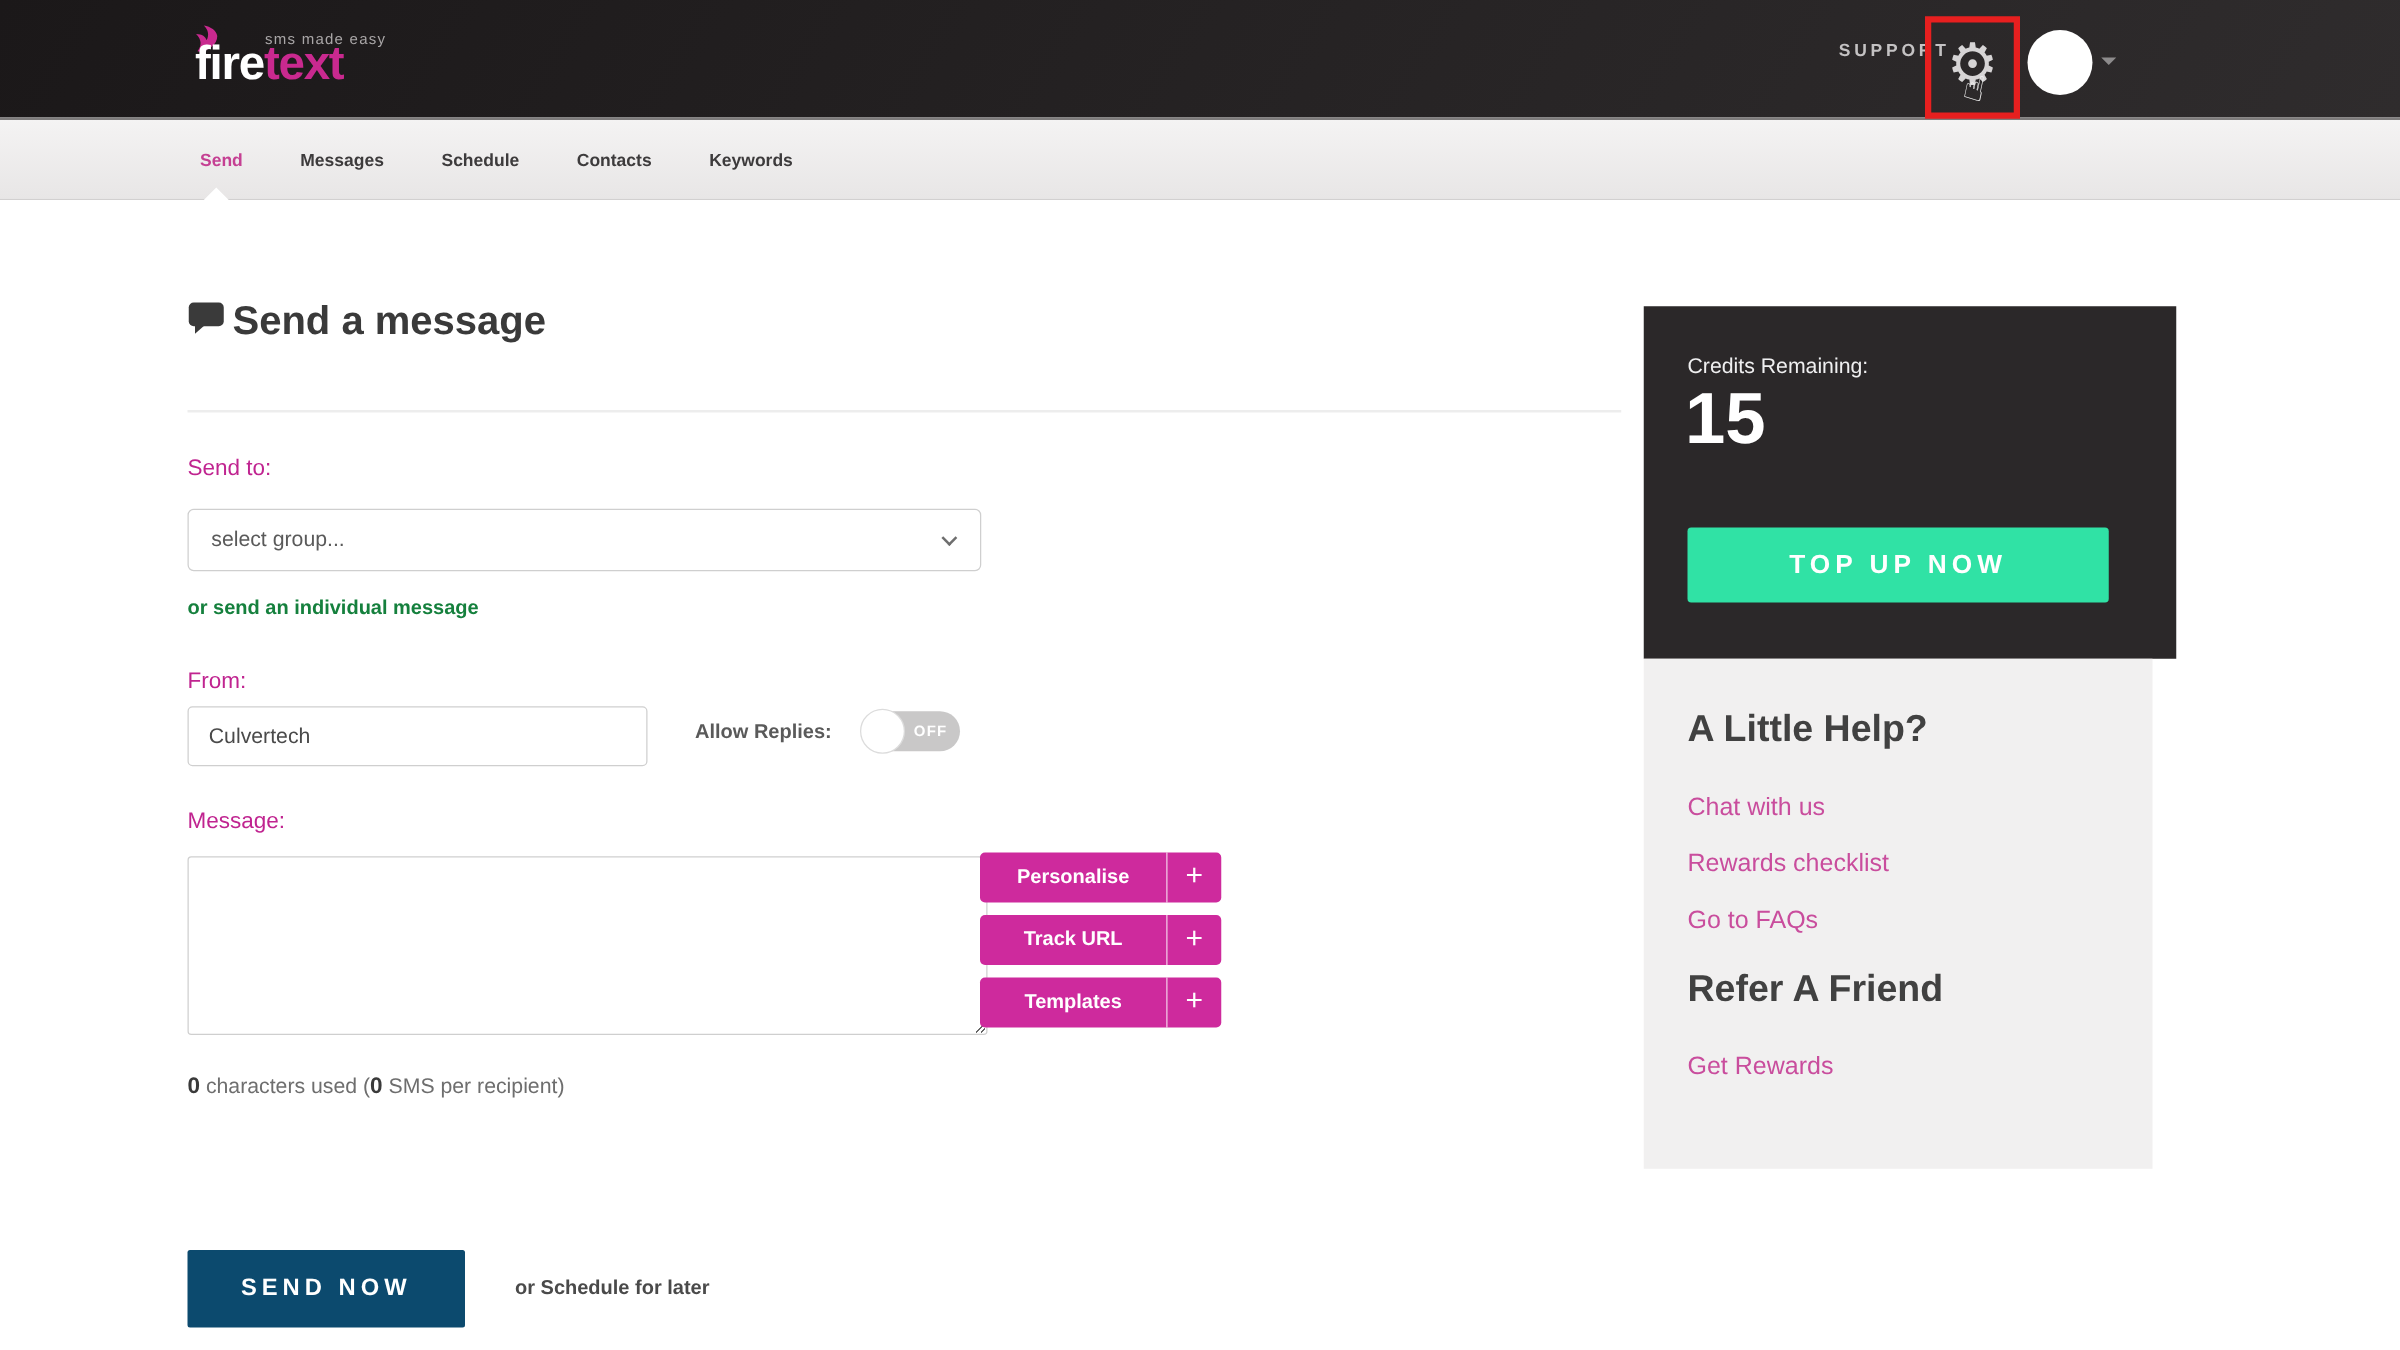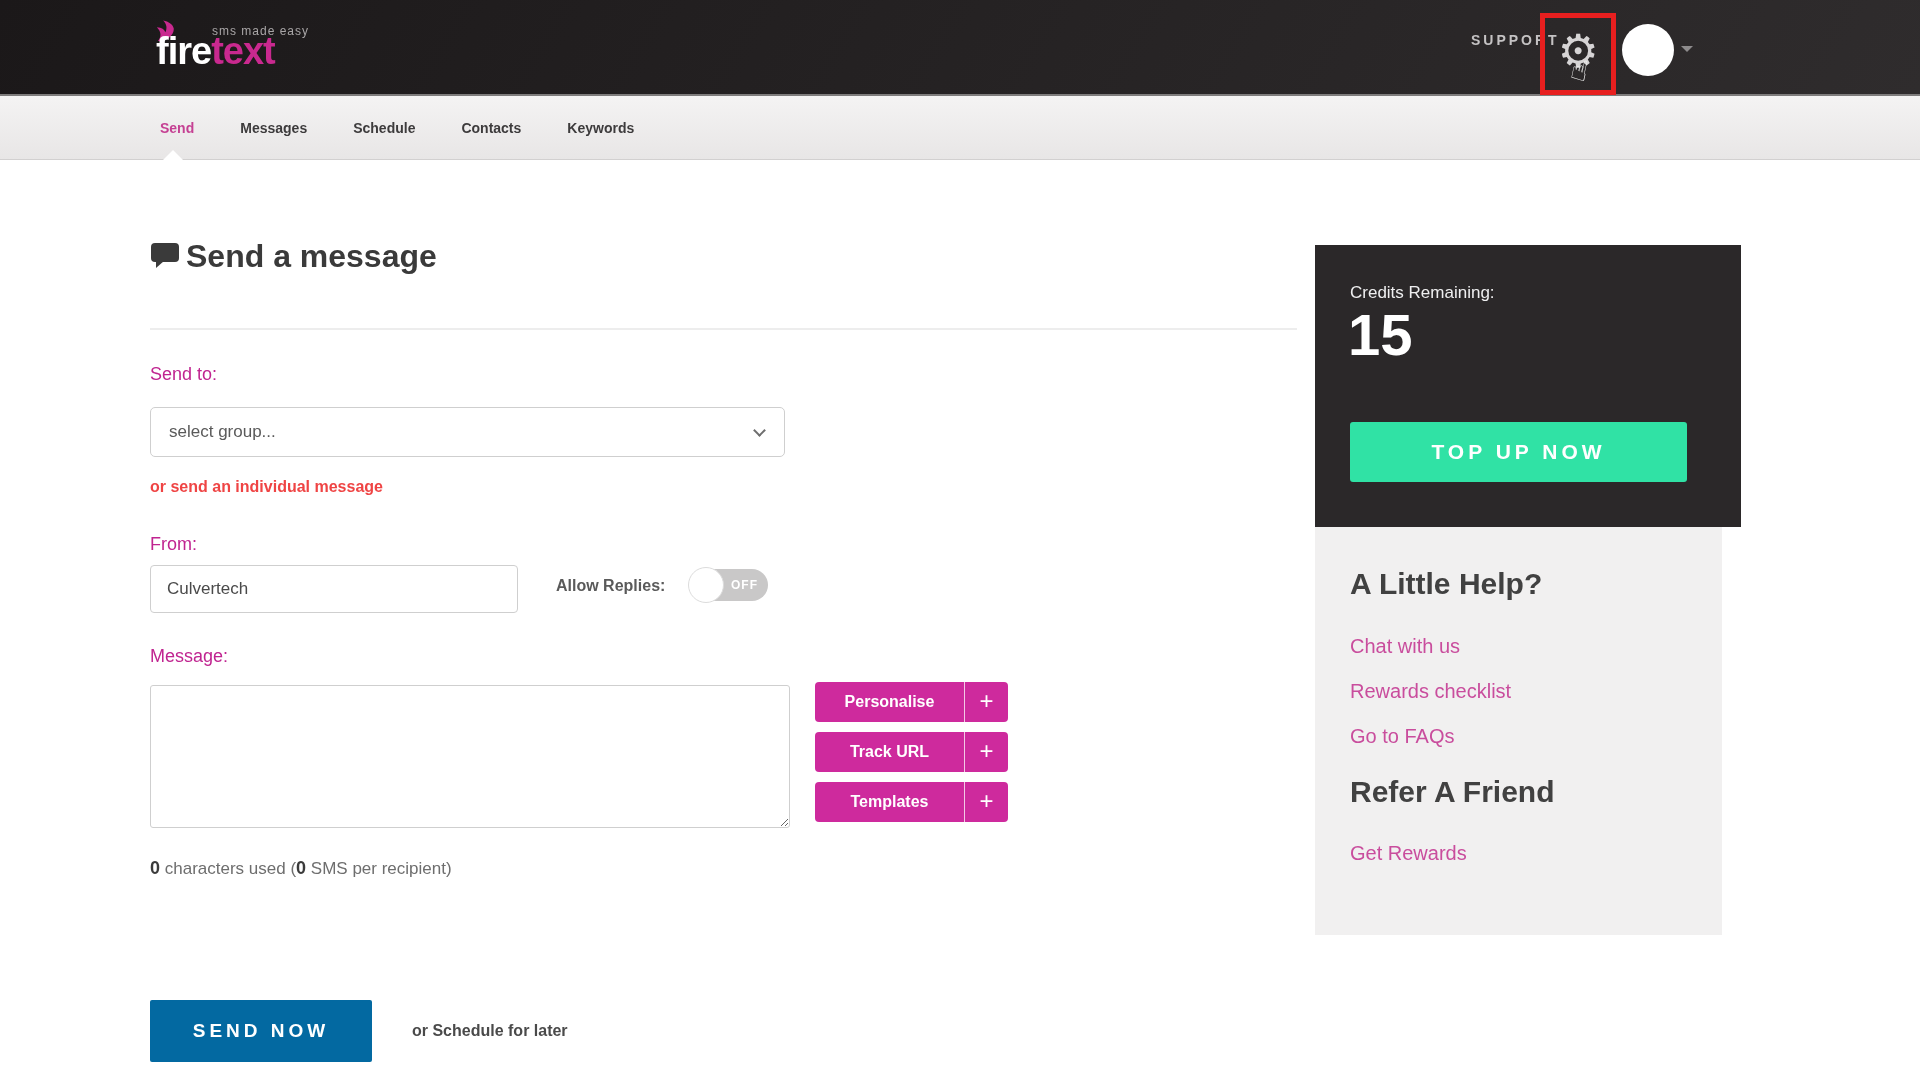--- a/index.html
+++ b/index.html
@@ -50,50 +50,50 @@
   .field-label { position:absolute; left:150px; font-size:18px; font-weight:normal; color:#c02490; }
   .lbl-sendto { top:364px; } .lbl-from { top:534px; } .lbl-message { top:646px; }
 
   .group-select { position:absolute; left:150px; top:407px; width:635px; height:50px;
                   border:1px solid #cfcfcf; border-radius:5px; background:#fff;
                   display:flex; align-items:center; padding:0 18px; font-size:17px;
                   color:#5a5a5a; cursor:pointer; }
   .select-chevron { position:absolute; right:20px; top:18px; width:9px; height:9px;
                     border-right:2px solid #6e6e6e; border-bottom:2px solid #6e6e6e;
                     transform:rotate(45deg); }
-  .individual { position:absolute; left:150px; top:478px; font-size:16px; font-weight:bold; color:#ef4444; }
+  .individual { position:absolute; left:150px; top:478px; font-size:16px; font-weight:bold; color:#15803d; }
 
   .from-input { position:absolute; left:150px; top:565px; width:368px; height:48px;
                 border:1px solid #cfcfcf; border-radius:4px; padding:0 16px;
                 font-size:17px; color:#4a4a4a; font-family:inherit; }
   .allow-label { position:absolute; left:556px; top:577px; font-size:16px; font-weight:bold; color:#5a5a5a; }
   .toggle { position:absolute; left:690px; top:569px; width:78px; height:32px;
             border-radius:16px; background:#c9c8c8; cursor:pointer; }
   .toggle-knob { position:absolute; left:-2px; top:-2px; width:36px; height:36px;
                  border-radius:50%; background:#ffffff; border:1px solid #dcdcdc; }
   .toggle-text { position:absolute; right:10px; top:9px; font-size:12px; font-weight:bold;
                  color:#ffffff; letter-spacing:1px; }
 
   .message-box { position:absolute; left:150px; top:685px; width:640px; height:143px;
                  border:1px solid #cfcfcf; border-radius:3px; resize:both;
                  font-family:inherit; font-size:16px; color:#444; padding:10px 14px; }
 
-  .tool-btn { position:absolute; left:815px; width:193px; height:40px; background:#ce2a9d;
+  .tool-btn { position:absolute; left:784px; width:193px; height:40px; background:#ce2a9d;
               border-radius:4px; color:#ffffff; display:flex; cursor:pointer; }
   .tool-btn.t0 { top:682px; } .tool-btn.t1 { top:732px; } .tool-btn.t2 { top:782px; }
   .tool-label { width:150px; display:flex; align-items:center; justify-content:center;
                 font-size:16px; font-weight:bold; border-right:1px solid rgba(255,255,255,.75); }
   .tool-plus { flex:1; display:flex; align-items:center; justify-content:center;
                font-size:24px; padding-bottom:2px; }
 
   .counter { position:absolute; left:150px; top:858px; font-size:17px; color:#6e6e6e; }
   .counter b { color:#3a3a3a; font-size:18px; }
 
   .send-now { position:absolute; left:150px; top:1000px; width:222px; height:62px;
-              background:#0369a1; border:none; border-radius:2px; color:#ffffff;
+              background:#0c4a6e; border:none; border-radius:2px; color:#ffffff;
               font-size:19px; font-weight:bold; letter-spacing:4px; font-family:inherit; cursor:pointer; }
   .schedule-link { position:absolute; left:412px; top:1022px; font-size:16px; font-weight:bold;
                    color:#4a4a4a; cursor:pointer; }
 
   
   .credits-box { position:absolute; left:1315px; top:245px; width:426px; height:282px; background:#2b2829; }
   .credits-label { position:absolute; left:35px; top:38px; font-size:17px; color:#efeff0; }
   .credits-value { position:absolute; left:33px; top:56px; font-size:58px; font-weight:bold; color:#ffffff; }
   .topup-btn { position:absolute; left:35px; top:177px; width:337px; height:60px;
                background:#30e2a5; border:none; border-radius:3px; color:#ffffff;

